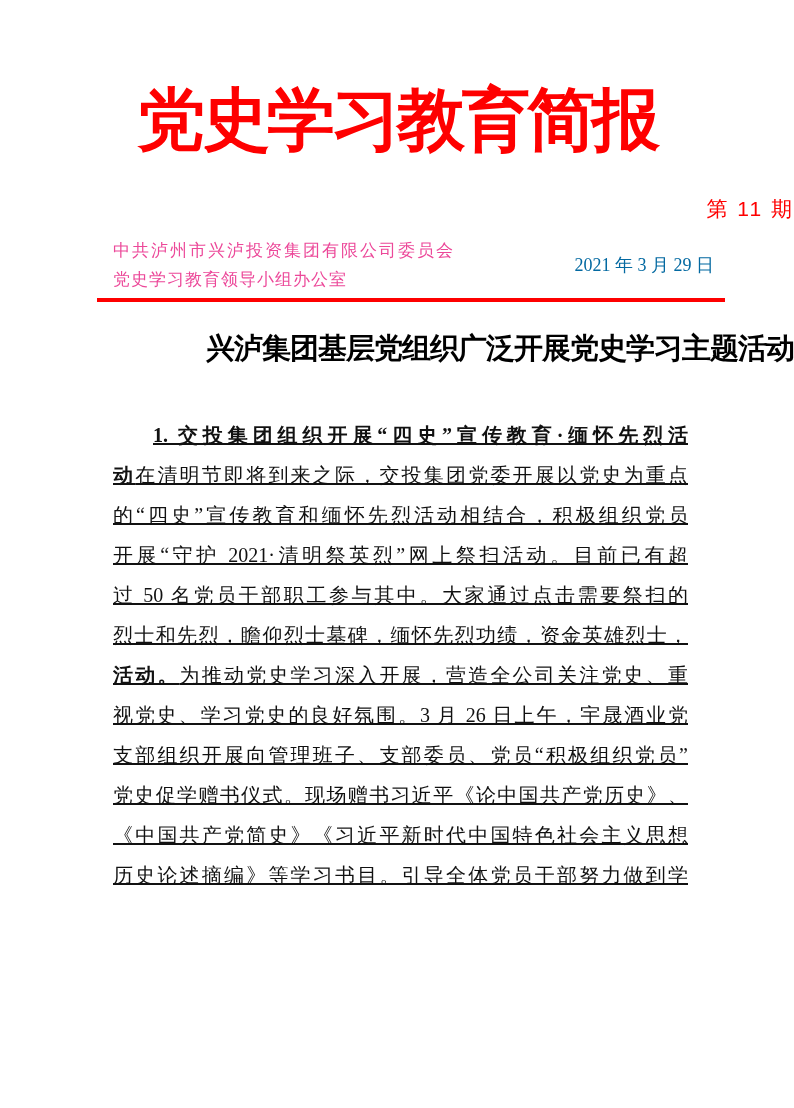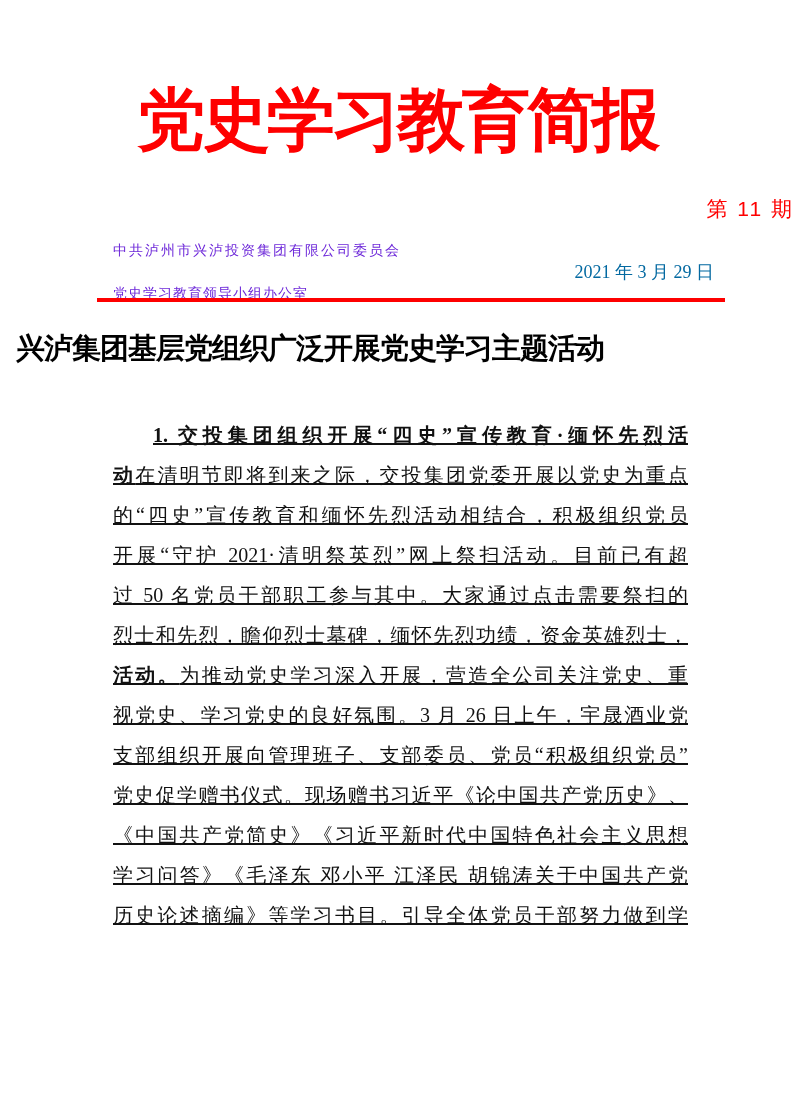--- a/index.html
+++ b/index.html
@@ -33,34 +33,34 @@
     letter-spacing: 2px;
     font-family: "Liberation Sans", "DejaVu Sans", sans-serif;
   }
   .header-row {
     position: absolute;
     top: 236px; left: 113px; right: 80px;
     display: flex;
     justify-content: space-between;
     align-items: center;
   }
-  .issuer { font-size: 14px; line-height: 29px; color: #6d28d9; }
+  .issuer { font-size: 17px; line-height: 29px; color: #ec4899; }
   .issuer-line-1 { letter-spacing: 2px; }
-  .issuer-line-2 { letter-spacing: 1px; margin-top: 14px; }
+  .issuer-line-2 { letter-spacing: 1px; }
   .issue-date { font-size: 18px; color: #0369a1; white-space: nowrap; }
   .red-rule {
     position: absolute;
     top: 298px; left: 97px;
     width: 628px; height: 4px;
     background: #fe0000;
   }
   .article-title {
     position: absolute;
-    top: 330px; left: 16px; right: 0;
-    text-align: left;
+    top: 330px; left: 8px; right: 0;
+    text-align: right;
     font-size: 29px;
     line-height: 36px;
     font-weight: bold;
     color: #000000;
     letter-spacing: -1px;
     white-space: nowrap;
   }
   .article-body {
     position: absolute;
     top: 415px; left: 113px;
@@ -108,17 +108,16 @@
       <div class="body-line"><span class="seg bold">动</span><span class="seg">在清明节即将到来之际，交投集团党委开展以党史为重点</span></div>
       <div class="body-line"><span class="seg">的“四史”宣传教育和缅怀先烈活动相结合，积极组织党员</span></div>
       <div class="body-line"><span class="seg">开展“守护 2021·清明祭英烈”网上祭扫活动。目前已有超</span></div>
       <div class="body-line"><span class="seg">过 50 名党员干部职工参与其中。大家通过点击需要祭扫的</span></div>
       <div class="body-line"><span class="seg">烈士和先烈，瞻仰烈士墓碑，缅怀先烈功绩，资金英雄烈士，</span></div>
       <div class="body-line"><span class="seg bold">活动。</span><span class="seg">为推动党史学习深入开展，营造全公司关注党史、重</span></div>
       <div class="body-line"><span class="seg">视党史、学习党史的良好氛围。3 月 26 日上午，宇晟酒业党</span></div>
       <div class="body-line"><span class="seg">支部组织开展向管理班子、支部委员、党员“积极组织党员”</span></div>
       <div class="body-line"><span class="seg">党史促学赠书仪式。现场赠书习近平《论中国共产党历史》、</span></div>
       <div class="body-line"><span class="seg">《中国共产党简史》《习近平新时代中国特色社会主义思想</span></div>
-      <div class="body-line"><span class="seg">学习问答》《毛泽东 邓小平 江泽民 胡锦涛关于中国共产党</span></div>
       <div class="body-line"><span class="seg">历史论述摘编》等学习书目。引导全体党员干部努力做到学</span></div>
     </div>
 
 </div>
 
 </body></html>

